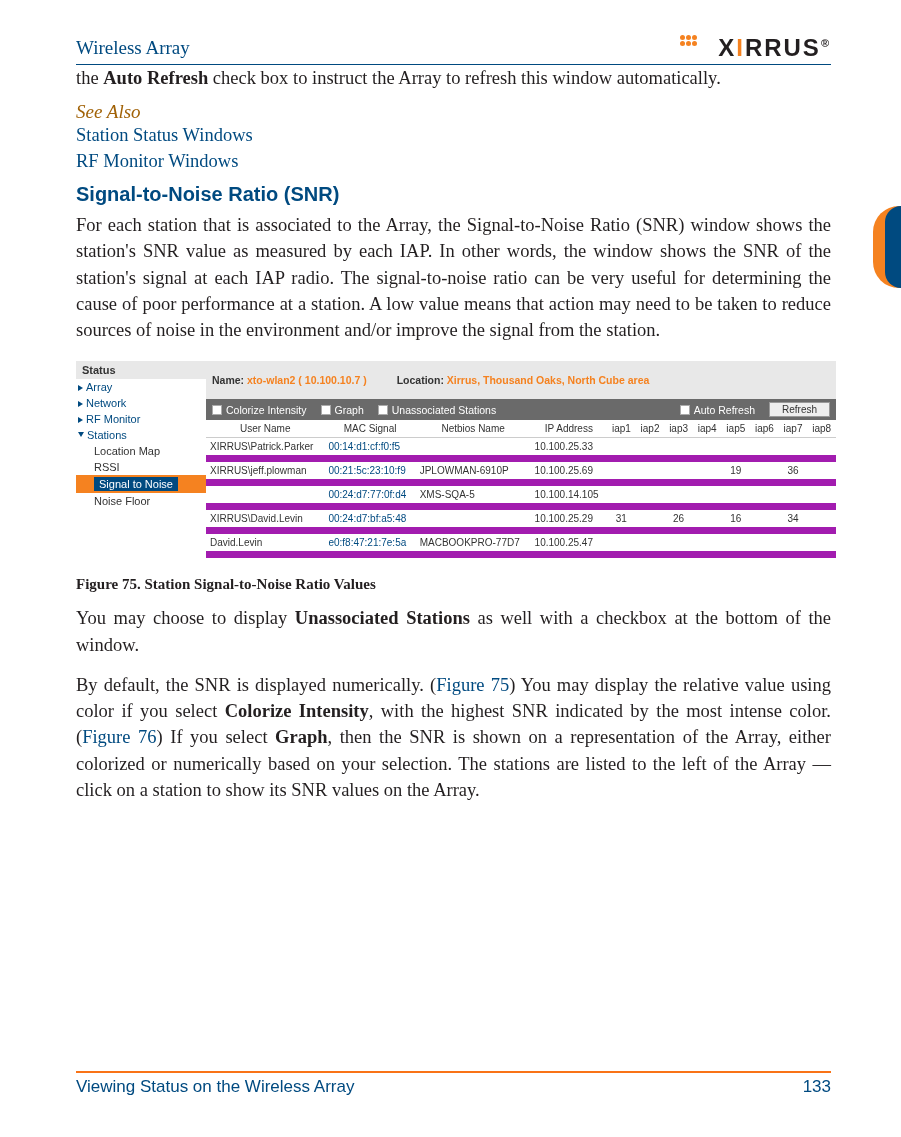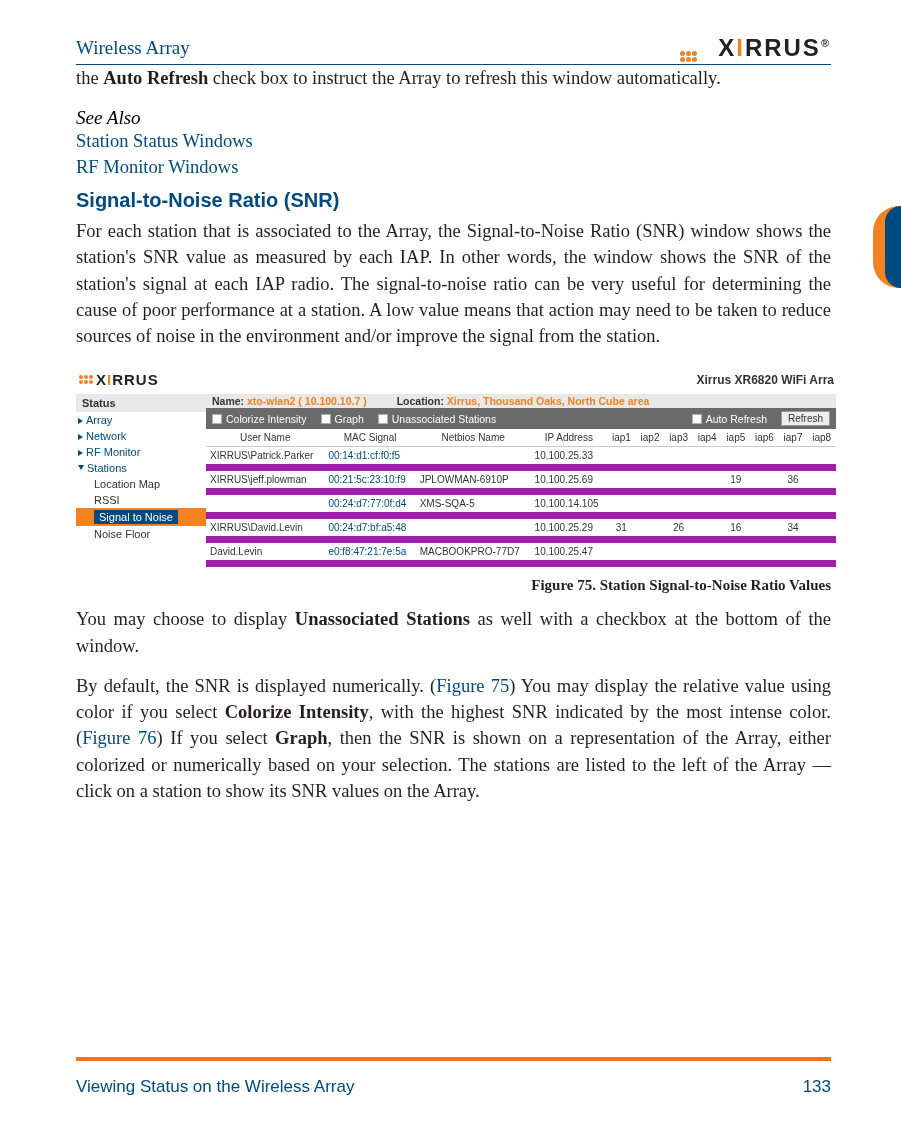--- a/index.html
+++ b/index.html
@@ -23,21 +23,21 @@
       justify-content: space-between;
       align-items: center;
       border-bottom: 1px solid #004a80;
       padding-bottom: 2px;
     }
     .doc-title {
       color: #004a80;
       font-size: 19px;
       font-family: Georgia, serif;
     }
-    .logo { display: flex; align-items: flex-end; gap: 18px; }
+    .logo { display: flex; align-items: flex-start; gap: 18px; }
     .logo .dots {
       display: inline-flex; flex-direction: column; gap: 0px; margin-right: 3px;
     }
     .logo .drow { display: flex; gap: 0px; }
     .logo .dot {
       width: 5px; height: 5px; background: #f58220; border-radius: 50%;
       margin: 0.5px;
     }
     .logo .wordmark {
       font-family: Arial, Helvetica, sans-serif;
@@ -70,42 +70,42 @@
       border-bottom-left-radius: 22px;
     }
 
     .body-text {
       font-size: 18.5px;
       line-height: 1.42;
       text-align: justify;
     }
     .body-text .bold { font-weight: bold; }
     .see-also-h {
-      color: #000000;
+      color: #a16207;
       font-style: italic;
       font-size: 19px;
-      margin-top: 16px;
+      margin-top: 10px;
     }
     .link-line {
       color: #004a80;
       font-size: 18.5px;
       line-height: 1.4;
     }
     .section-h {
       color: #004a80;
       font-family: Arial, Helvetica, sans-serif;
       font-weight: bold;
       font-size: 20px;
       margin-top: 8px;
     }
     .figure-caption {
-      text-align: right;
+      text-align: left;
       font-size: 15px;
       font-weight: bold;
-      margin-top: 10px;
+      margin-top: 18px;
     }
     .figref { color: #004a80; }
 
     
     .shot {
       margin-top: 18px;
       border: none;
       font-family: Arial, Helvetica, sans-serif;
       font-size: 10px;
       color: #333;
@@ -136,44 +136,44 @@
     }
     .nav-hdr { background:#e8e8e8; color:#333; font-weight:bold; padding:3px 6px; }
     .nav-item { color:#004a80; padding:2px 6px 2px 2px; cursor:pointer; }
     .nav-item .tri { display:inline-block; width:0;height:0;border-top:3px solid transparent;border-bottom:3px solid transparent;border-left:5px solid #004a80; margin-right:3px; vertical-align:middle;}
     .nav-item.exp .tri { border-left:none; border-top:5px solid #004a80; border-right:3px solid transparent; border-left:3px solid transparent; }
     .nav-sub { color:#333; padding:2px 4px 2px 18px; }
     .nav-sub.sel { background:#f58220; color:#fff; }
     .nav-sub.sel .inner { background:#004a80; padding:1px 5px; display:inline-block; }
     .shot-main { flex:1; }
     .infobar {
-      background:#e8e8e8; padding:1px 6px; display:flex; gap:30px;
+      background:#e8e8e8; padding:13px 6px; display:flex; gap:30px;
       font-size:10.5px; font-weight:bold;
     }
     .infobar .k { color:#333; }
     .infobar .v { color:#f58220; font-weight:bold; }
     .ctrlbar {
       background:#6a6a6a; color:#fff; padding:3px 6px;
       display:flex; align-items:center; gap:14px;
       font-size:10.5px;
     }
     .ctrlbar .spacer { flex:1; }
     .ctrlbar .cb { display:inline-flex; align-items:center; gap:4px; }
     .ctrlbar .cbbox { width:10px;height:10px;background:#fff;border:1px solid #aaa; display:inline-block; }
-    .ctrlbar .btn { background:#eee;color:#333;border:1px solid #999;padding:1px 6px;font-size:10px; }
+    .ctrlbar .btn { background:#eee;color:#333;border:1px solid #999;padding:1px 12px;font-size:10px; }
     table.data { width:100%; border-collapse:collapse; font-size:10px; }
     table.data th { text-align:center; font-weight:normal; padding:3px 4px; color:#333; border-bottom:1px solid #ccc;}
     table.data td { padding:3px 4px; border-bottom:7px solid #a21caf; text-align:left; white-space:nowrap;}
     table.data td.mac { color:#004a80; }
     table.data td.num { text-align:center; }
 
     .bottom {
       margin-top: auto;
-      border-top: 4px solid #f97316;
-      padding-top: 16px;
+      border-top: 2px solid #f97316;
+      padding-top: 4px;
       display:flex; justify-content: space-between;
       color:#004a80;
       font-family: Arial, Helvetica, sans-serif;
       font-size: 17px;
     }
   </style>
 </head>
 <body>
 
 <div class="side-tab"></div>
@@ -207,38 +207,20 @@
   </p>
 
   <div class="see-also-h">See Also</div>
   <div class="link-line">Station Status Windows</div>
   <div class="link-line">RF Monitor Windows</div>
 
   <div class="section-h">Signal-to-Noise Ratio (SNR)</div>
   <p class="body-text" style="margin-top:6px;">For each station that is associated to the Array, the Signal-to-Noise Ratio (SNR) window shows the station's SNR value as measured by each IAP. In other words, the window shows the SNR of the station's signal at each IAP radio. The signal-to-noise ratio can be very useful for determining the cause of poor performance at a station. A low value means that action may need to be taken to reduce sources of noise in the environment and/or improve the signal from the station.</p>
 
   <div class="shot">
-    <div class="shot-top">
-      <div class="shot-logo">
-        <span style="display:inline-flex;flex-direction:column;margin-right:2px;">
-          <span style="display:flex;">
-              <span class="dot2"></span>
-              <span class="dot2"></span>
-              <span class="dot2"></span>
-            </span>
-          <span style="display:flex;">
-              <span class="dot2"></span>
-              <span class="dot2"></span>
-              <span class="dot2"></span>
-            </span>
-        </span>
-        <span class="wm2"><span>X</span><span class="i">I</span><span>RRUS</span></span>
-      </div>
-      <div class="shot-title">Xirrus XR6820 WiFi Arra</div>
-    </div>
     <div class="shot-body">
       <div class="shot-nav">
         <div class="nav-hdr">Status</div>
         <div class="nav-item"><span class="tri"></span><span>Array</span></div>
         <div class="nav-item"><span class="tri"></span><span>Network</span></div>
         <div class="nav-item"><span class="tri"></span><span>RF Monitor</span></div>
         <div class="nav-item exp"><span class="tri"></span><span>Stations</span></div>
         <div class="nav-sub">Location Map</div>
         <div class="nav-sub">RSSI</div>
         <div class="nav-sub sel"><span class="inner">Signal to Noise</span></div>

